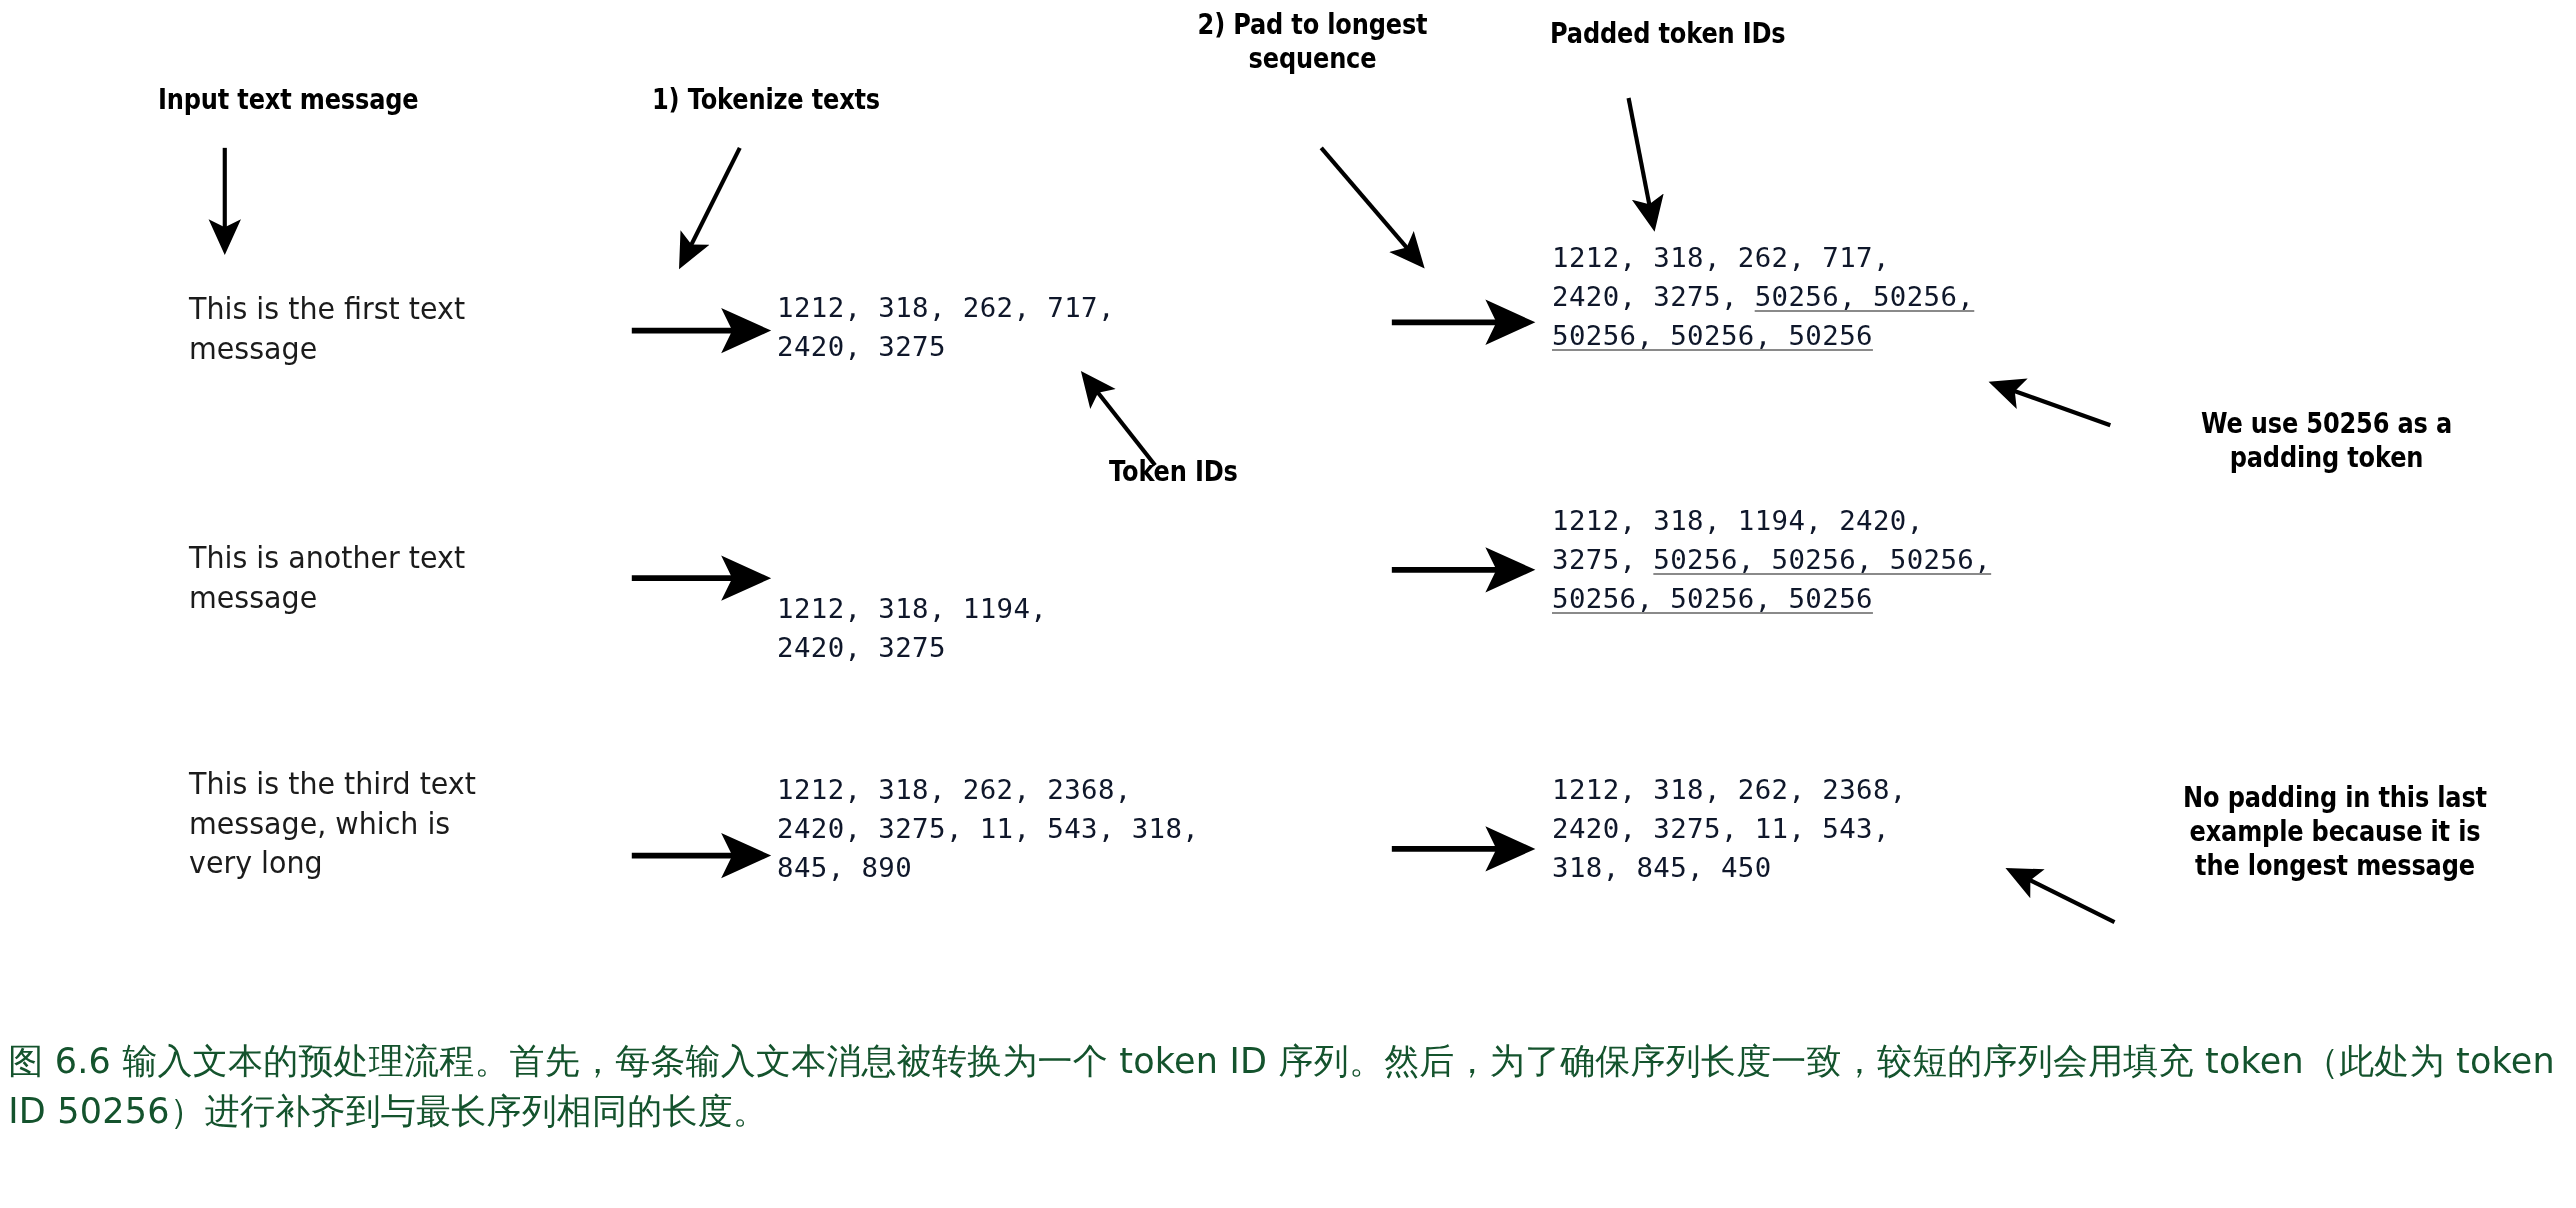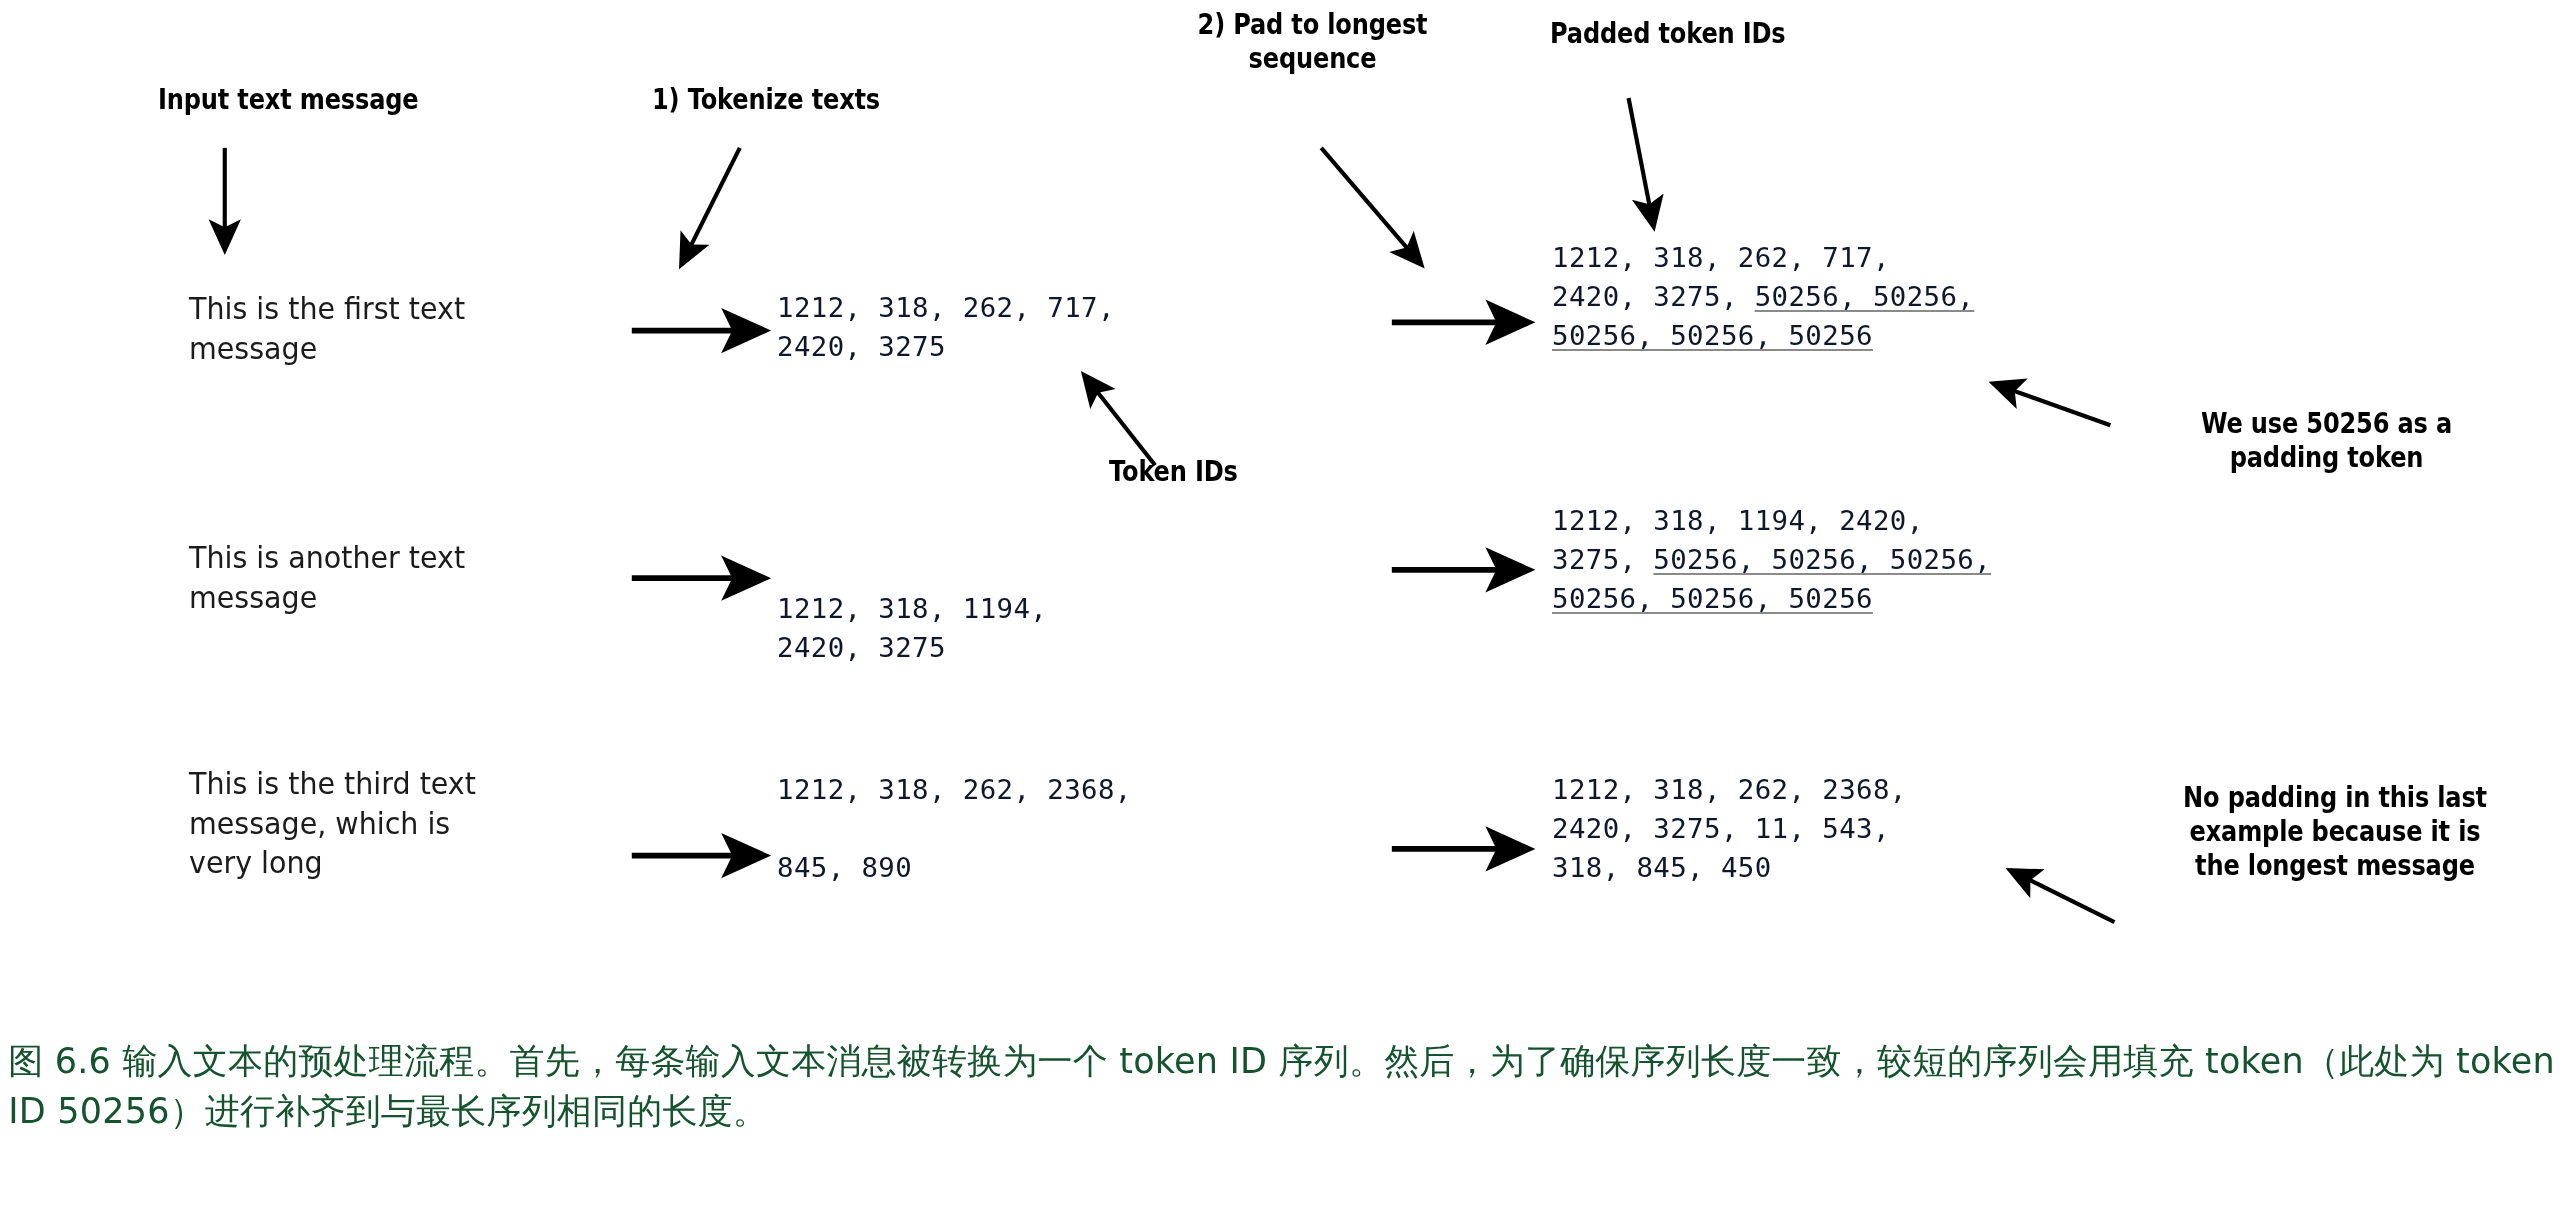--- a/index.html
+++ b/index.html
@@ -157,20 +157,20 @@
 message</div>
 
   <div class="tokens" style="left:777px; top:550px;margin-top:40px;"><span>1212, 318, 1194,</span><br><span>2420, 3275</span></div>
 
   <div class="tokens" style="left:1552px; top:502px;"><span>1212, 318, 1194, 2420,</span><br><span>3275, </span><span class="pad">50256, 50256, 50256,</span><br><span class="pad">50256, 50256, 50256</span></div>
 
   <div class="msg" style="left:189px; top:764px;">This is the third text
 message, which is
 very long</div>
 
-  <div class="tokens" style="left:777px; top:771px;"><span>1212, 318, 262, 2368,</span><br><br><span>845, 890</span></div>
+  <div class="tokens" style="left:777px; top:771px;"><span>1212, 318, 262, 2368,</span><br><span>2420, 3275, 11, 543, 318,</span><br><span>845, 890</span></div>
 
   <div class="tokens" style="left:1552px; top:771px;"><span>1212, 318, 262, 2368,</span><br><span>2420, 3275, 11, 543,</span><br><span>318, 845, 450</span></div>
 
 </div>
 
 <div class="caption">图 6.6 输入文本的预处理流程。首先，每条输入文本消息被转换为一个 token ID 序列。然后，为了确保序列长度一致，较短的序列会用填充 token（此处为 token ID 50256）进行补齐到与最长序列相同的长度。</div>
 
 
 </body></html>

